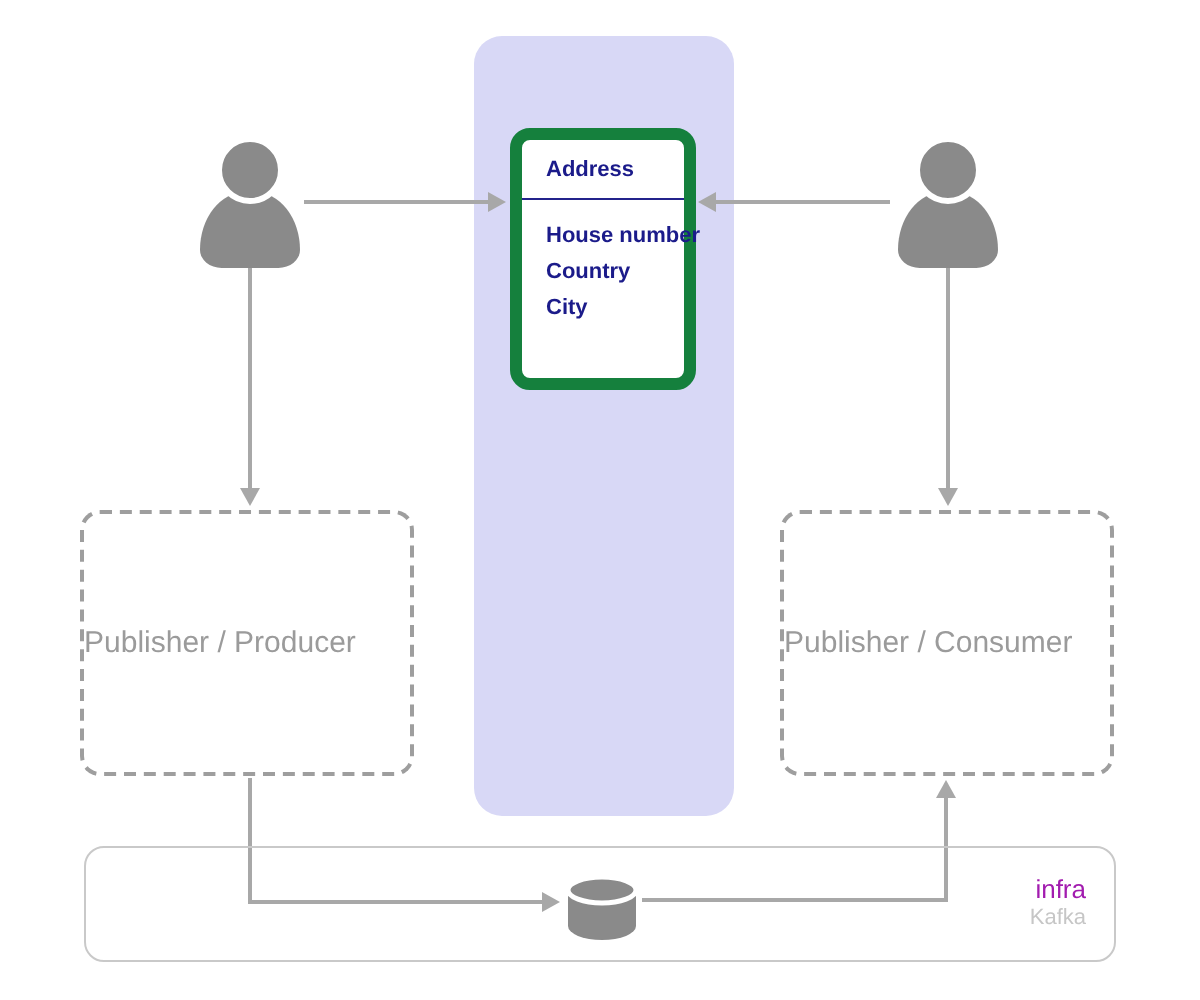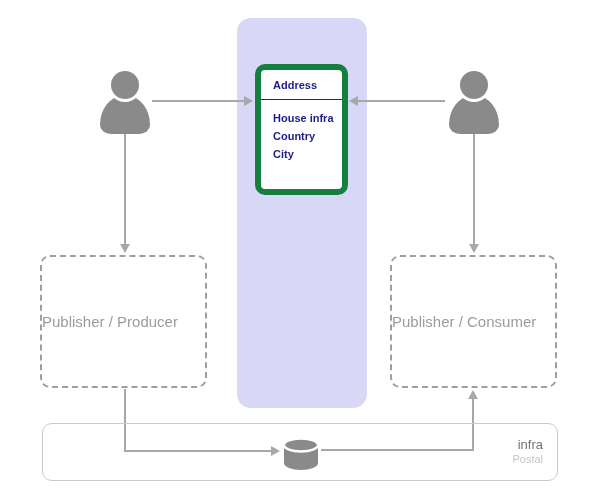--- a/index.html
+++ b/index.html
@@ -45,42 +45,42 @@
   .box-sub{left:390px;}
   
   .infra-bar{
     position:absolute;left:42px;top:423px;width:516px;height:58px;
     border:1.5px solid #c9c9c9;border-radius:10px;box-sizing:border-box;
   }
   .infra-labels{
     position:absolute;right:14px;top:50%;transform:translateY(-50%);
     text-align:right;line-height:1.15;
   }
-  .infra-title{font-size:13px;color:#737373;}
+  .infra-title{font-size:13px;color:#a21caf;}
   .infra-sub{font-size:11px;color:#c6c6c6;}
   .db-icon{position:absolute;left:281px;top:436px;width:40px;height:36px;}
   
   .ln{position:absolute;background:#a8a8a8;}
   .ah{position:absolute;width:0;height:0;}
   .ah.right{border-top:5px solid transparent;border-bottom:5px solid transparent;border-left:9px solid #a8a8a8;}
   .ah.left {border-top:5px solid transparent;border-bottom:5px solid transparent;border-right:9px solid #a8a8a8;}
   .ah.down {border-left:5px solid transparent;border-right:5px solid transparent;border-top:9px solid #a8a8a8;}
   .ah.up   {border-left:5px solid transparent;border-right:5px solid transparent;border-bottom:9px solid #a8a8a8;}
 </style>
 </head>
 <body>
 
 <div class="canvas">
 
   <div class="panel"></div>
 
   <div class="class-box">
     <div class="class-title">Address</div>
     <div class="class-fields">
-      <div class="field">House infra</div>
+      <div class="field">House number</div>
       <div class="field">Country</div>
       <div class="field">City</div>
     </div>
   </div>
 
   <div class="person" style="left:100px;top:68px;">
     <div class="p-body"></div>
     <div class="p-head"></div>
   </div>
   <div class="person" style="left:449px;top:68px;">
@@ -111,21 +111,21 @@
   <div class="box-dashed box-pub">
     <span>Publisher / Producer</span>
   </div>
   <div class="box-dashed box-sub">
     <span>Publisher / Consumer</span>
   </div>
 
   <div class="infra-bar">
     <div class="infra-labels">
       <div class="infra-title">infra</div>
-      <div class="infra-sub">Postal</div>
+      <div class="infra-sub">Kafka</div>
     </div>
   </div>
 
   <svg class="db-icon" viewBox="0 0 40 36">
     <path d="M3 9 L3 27 A17 7 0 0 0 37 27 L37 9 A17 7 0 0 0 3 9 Z" fill="#8a8a8a"></path>
     <ellipse cx="20" cy="9" rx="17" ry="6.5" fill="#8a8a8a" stroke="#ffffff" stroke-width="2.5"></ellipse>
   </svg>
 
 </div>
 

